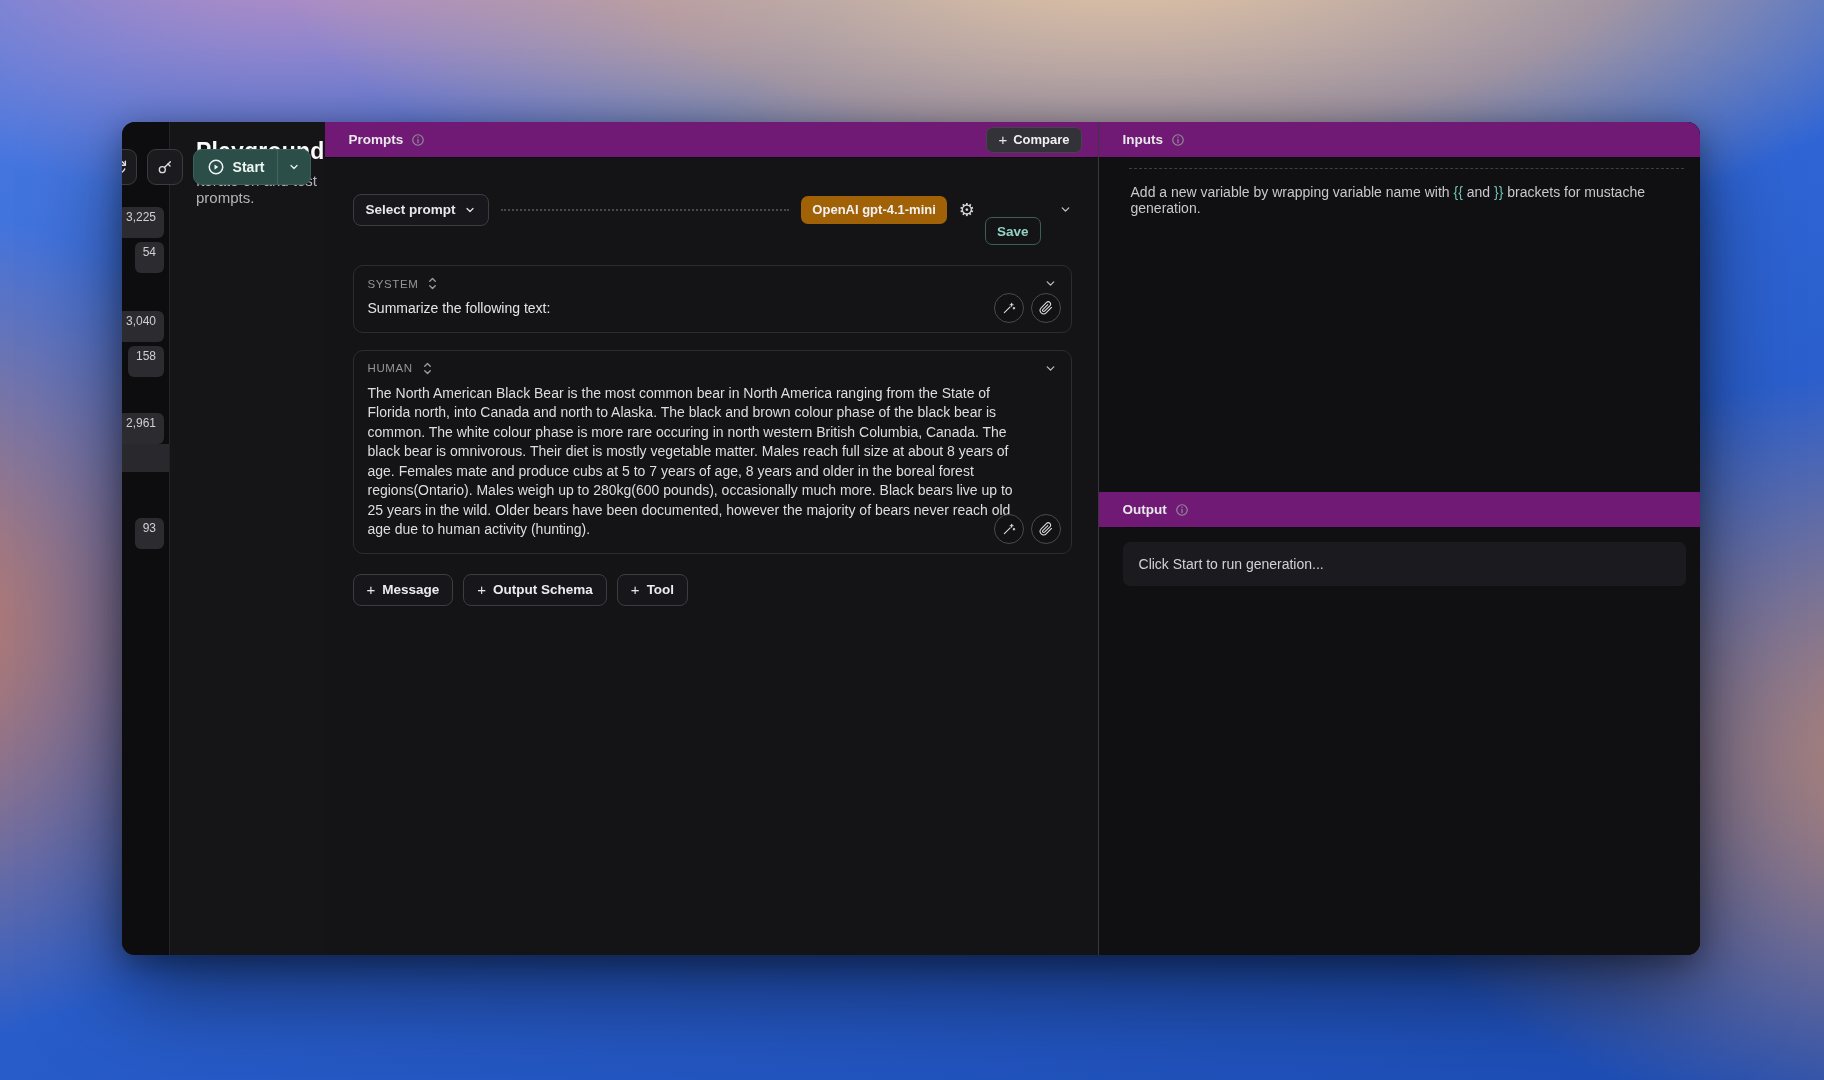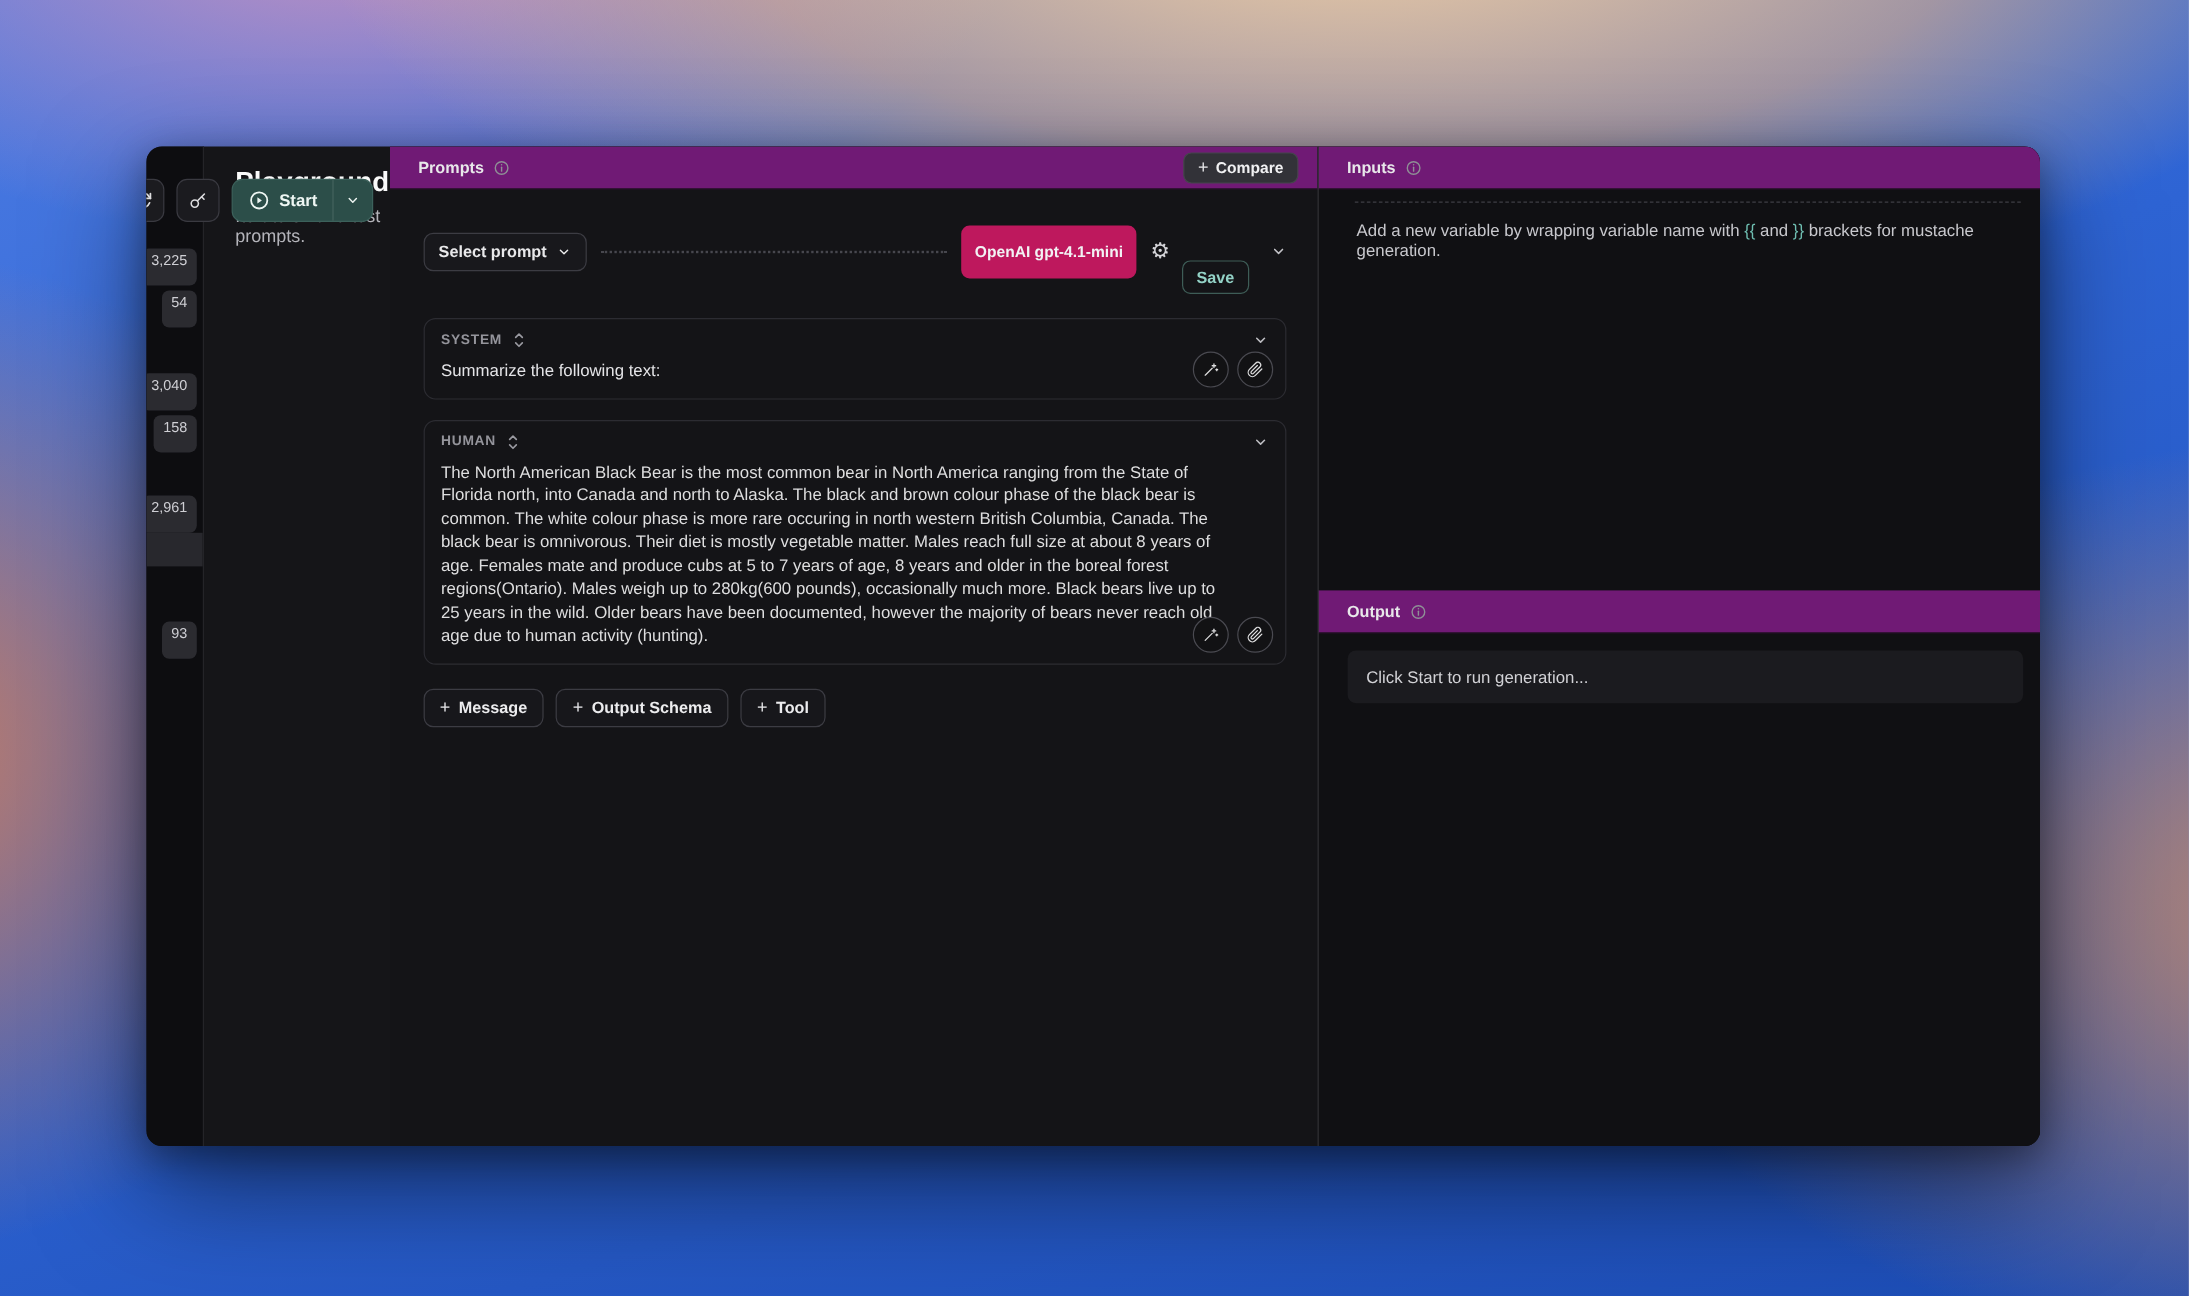--- a/index.html
+++ b/index.html
@@ -57,32 +57,32 @@
     color: #f0f0f2; font-size: 13px; font-weight: 600; display: flex; align-items: center; gap: 6px; cursor: pointer; }
   .info { color: #8f8f96; display: flex; }
 
   
   .prompts-body { flex: 1; padding: 16px 26px 0 28px; background: #141417; overflow: hidden; }
   .model-row { display: flex; align-items: center; }
   .select-prompt { height: 32px; padding: 0 12px; border: 1px solid #3c3c43; border-radius: 8px;
     background: #18181c; color: #e8e8ea; font-size: 13.5px; font-weight: 600;
     display: flex; align-items: center; gap: 8px; cursor: pointer; white-space: nowrap; }
   .dotline { flex: 1; border-top: 2px dotted #47474e; margin: 0 12px; height: 0; }
-  .model-pill { height: 44px; padding: 0 11px; background: #be185d; border-radius: 7px; color: #f2f2f4;
+  .model-pill { height: 28px; padding: 0 11px; background: #a16207; border-radius: 7px; color: #f2f2f4;
     font-size: 13px; font-weight: 700; display: flex; align-items: center; cursor: pointer; white-space: nowrap; }
   .gear { margin: 0 10px 0 12px; font-size: 18px; color: #d4d4d8; cursor: pointer;
     font-family: "DejaVu Sans", sans-serif; line-height: 1; }
   .save-btn { height: 28px; padding: 0 11px; border: 1px solid #3e5d57; border-radius: 7px; background: transparent;
     color: #93d2c6; font-size: 13.5px; font-weight: 600; display: flex; align-items: center; cursor: pointer; margin-top: 43px; }
   .row-caret { margin-left: 18px; color: #c3c3c8; display: flex; cursor: pointer; }
 
   .msg-box { position: relative; margin-top: 20px; border: 1px solid #2c2c32; border-radius: 10px;
     background: #141417; padding: 11px 14px 13px 14px; }
   .msg-hd { display: flex; align-items: center; }
-  .msg-role { font-size: 11.5px; font-weight: 700; letter-spacing: .6px; color: #94949b; cursor: pointer; text-align: center; }
+  .msg-role { font-size: 11.5px; font-weight: 400; letter-spacing: .6px; color: #94949b; cursor: pointer; text-align: center; }
   .msg-swap { margin-left: 9px; color: #9a9aa1; display: flex; cursor: pointer; }
   .msg-caret { margin-left: auto; color: #bcbcc1; display: flex; cursor: pointer; }
   .msg-text { margin-top: 9px; font-size: 14px; line-height: 19.5px; color: #e4e4e7; cursor: text; }
   .msg-text.para { max-width: 648px; color: #dededf; }
   .msg-tools { position: absolute; right: 10px; bottom: 9px; display: flex; gap: 7px; }
   .round-btn { width: 30px; height: 30px; border-radius: 50%; border: 1px solid #4a4a51;
     background: rgba(18,18,21,.92); color: #dededf; display: flex; align-items: center; justify-content: center; cursor: pointer; }
 
   .add-row { display: flex; gap: 10px; margin-top: 20px; }
   .add-btn { height: 32px; padding: 0 13px; border: 1px solid #3c3c43; border-radius: 8px; background: #17171b;

